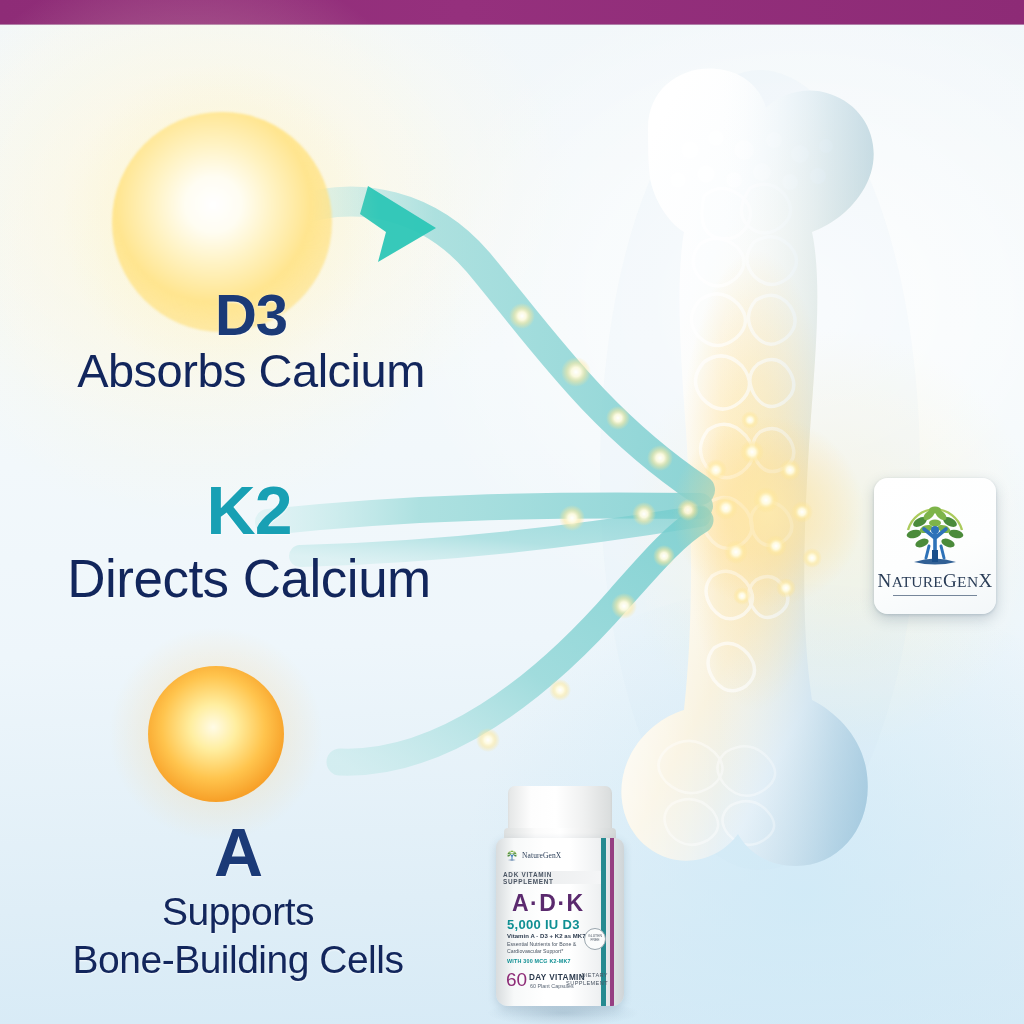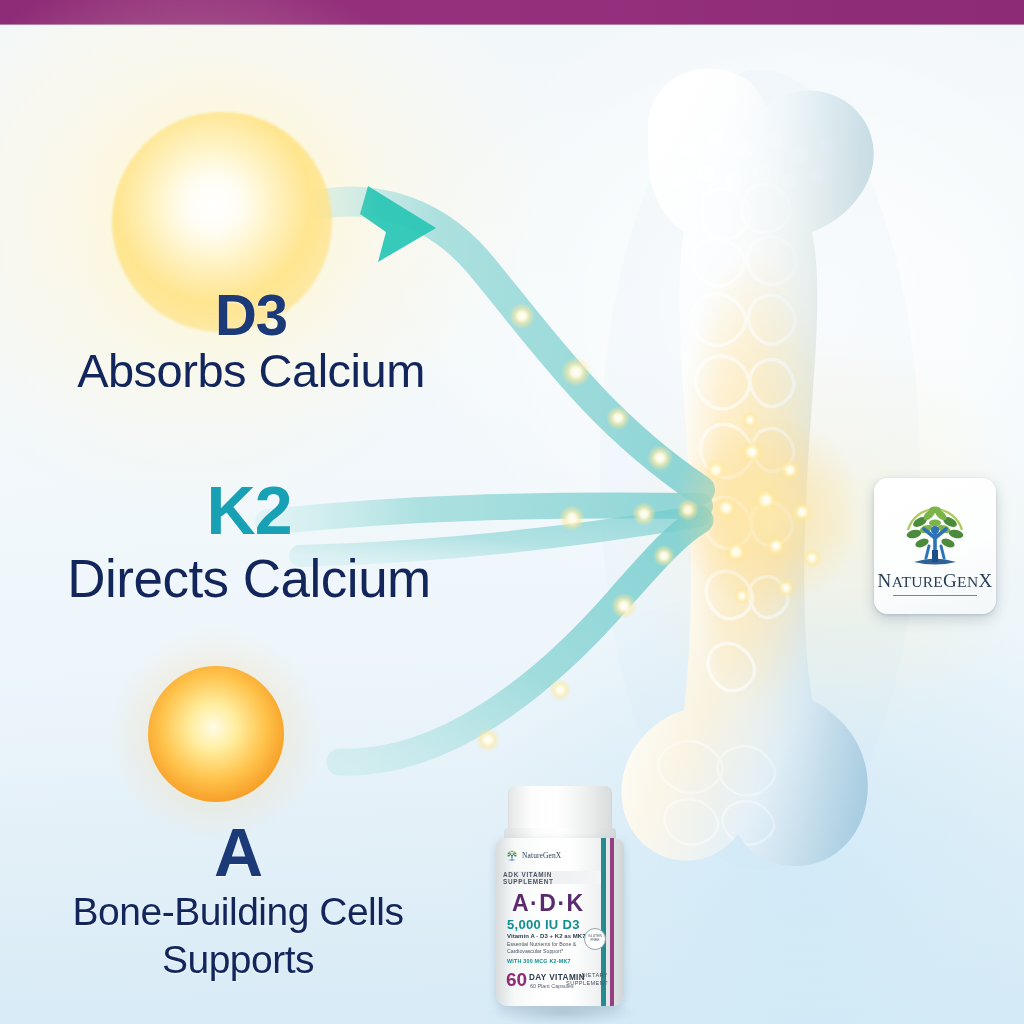--- a/index.html
+++ b/index.html
@@ -122,21 +122,21 @@
     position:absolute;left:7px;top:33px;width:98px;height:13px;
     background:linear-gradient(90deg,#e9ebec,#f4f5f6);
     display:flex;align-items:center;justify-content:center;
   }
   .b-band span{font-size:6.4px;color:#4a5563;letter-spacing:.7px;font-weight:bold;}
   .b-adk{position:absolute;left:16px;top:52px;font-size:23px;font-weight:bold;color:#5b2a6e;letter-spacing:1.5px;}
   .b-iu{position:absolute;left:11px;top:79px;font-size:13px;font-weight:bold;color:#0f8f93;letter-spacing:.3px;}
   .b-sub1{position:absolute;left:11px;top:95px;font-size:6px;font-weight:bold;color:#2b3a4d;letter-spacing:.05px;}
   .b-sub2{position:absolute;left:11px;top:103px;font-size:5.2px;color:#4a5563;line-height:1.35;width:86px;}
   .b-k2line{position:absolute;left:11px;top:120px;font-size:5.4px;font-weight:bold;color:#0f8f93;letter-spacing:.2px;}
-  .b-60{position:absolute;left:10px;top:132px;font-size:19px;font-weight:bold;color:#8e2c77;line-height:1;}
+  .b-60{position:absolute;left:10px;top:132px;font-size:19px;font-weight:normal;color:#8e2c77;line-height:1;}
   .b-daysupply{position:absolute;left:33px;top:135px;font-size:8.2px;font-weight:bold;color:#2b3a4d;letter-spacing:.4px;}
   .b-caps{position:absolute;left:34px;top:145px;font-size:5.4px;color:#5a6675;}
   .b-dietary{position:absolute;right:16px;top:134px;font-size:5.6px;color:#4a5563;text-align:right;line-height:1.4;letter-spacing:.4px;}
   .b-seal{
     position:absolute;right:18px;top:90px;width:20px;height:20px;border-radius:50%;
     border:1px solid #9aa6ae;background:#fbfcfc;
     display:flex;align-items:center;justify-content:center;
   }
   .b-seal span{font-size:3.4px;color:#4a5563;text-align:center;line-height:1.1;}
 </style>
@@ -326,22 +326,22 @@
     <div class="nut-desc">Absorbs Calcium</div>
   </div>
 
   <div class="nutrient" id="n-k2">
     <div class="nut-letter">K2</div>
     <div class="nut-desc">Directs Calcium</div>
   </div>
 
   <div class="nutrient" id="n-a">
     <div class="nut-letter">A</div>
+    <div class="nut-desc">Supports</div>
     <div class="nut-desc">Bone-Building Cells</div>
-    <div class="nut-desc">Supports</div>
   </div>
 
   <div class="logo-badge">
     <svg width="78" height="72" viewBox="0 0 78 72">
       <path d="M12,34 A28,28 0 0,1 66,34" stroke="#9cc23f" stroke-width="2.4" fill="none" opacity="0.85"></path>
       <g fill="#4b8b3b">
         <ellipse cx="24" cy="26" rx="7.5" ry="4" transform="rotate(-28 24 26)"></ellipse>
         <ellipse cx="54" cy="26" rx="7.5" ry="4" transform="rotate(28 54 26)"></ellipse>
         <ellipse cx="18" cy="38" rx="7.5" ry="4" transform="rotate(-14 18 38)"></ellipse>
         <ellipse cx="60" cy="38" rx="7.5" ry="4" transform="rotate(14 60 38)"></ellipse>

